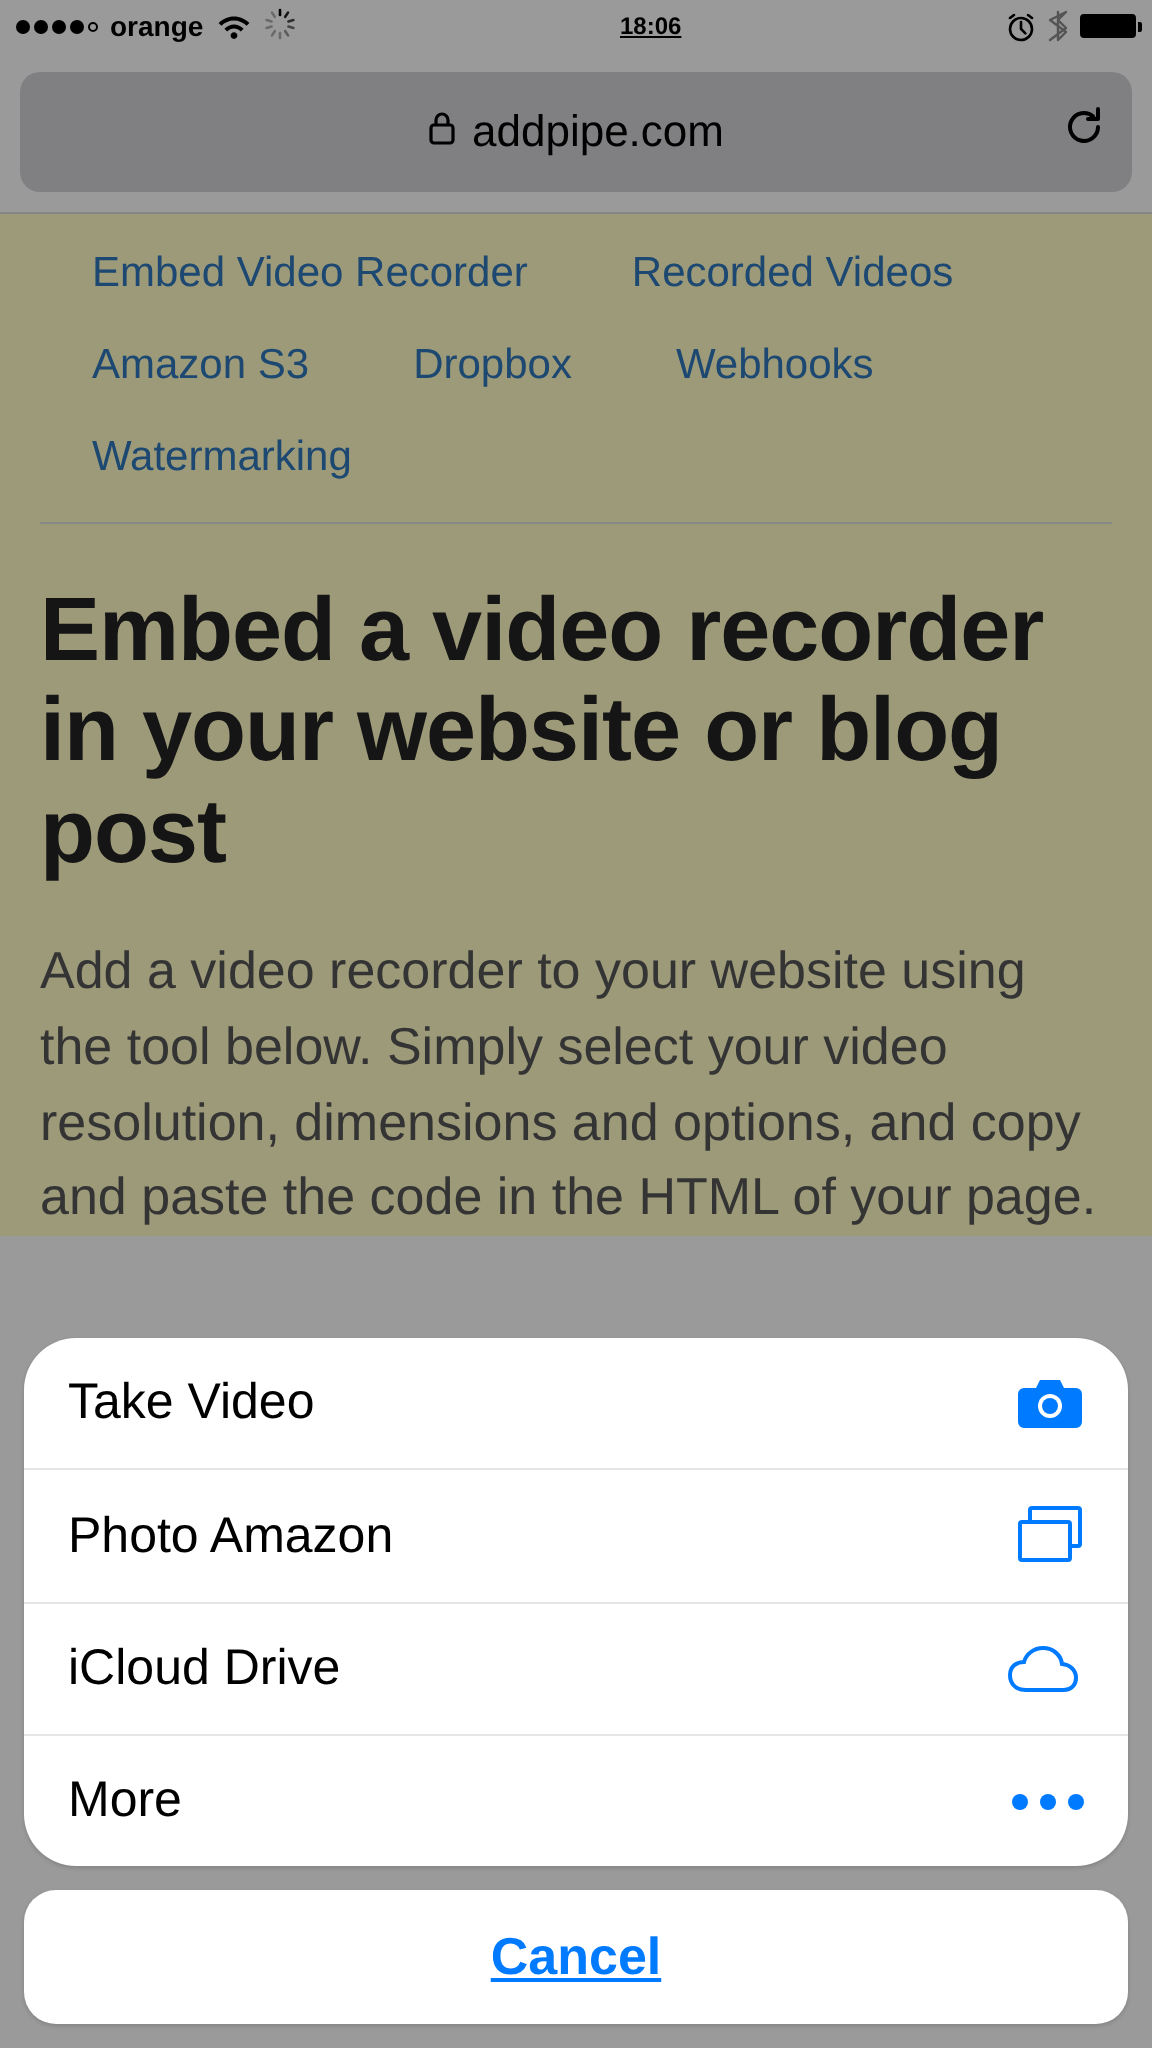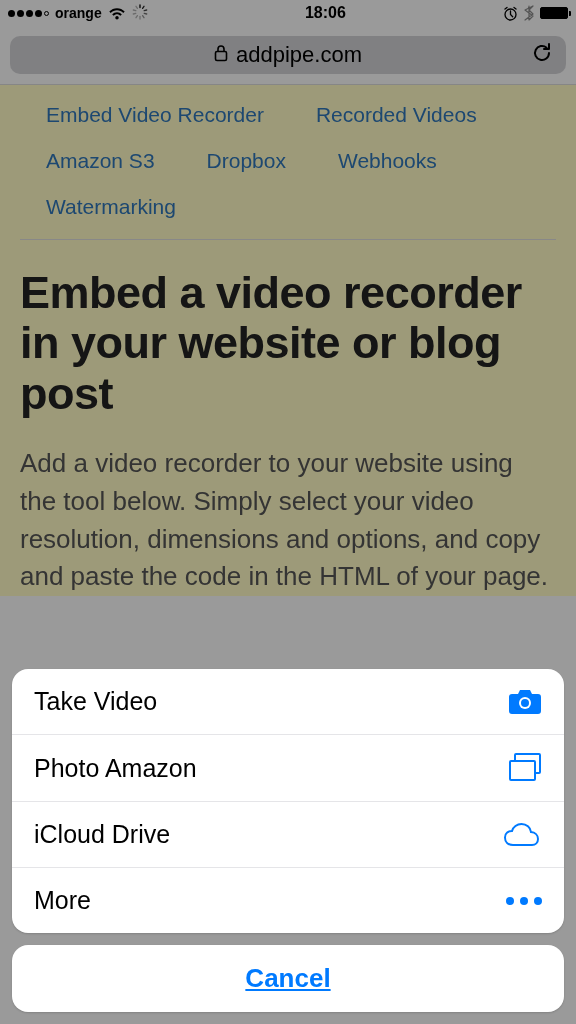--- a/index.html
+++ b/index.html
@@ -19,36 +19,36 @@
     padding: 0 8px;
     font-size: 14px;
     font-weight: 600;
     color: #000;
     background: #f8f8f8;
   }
   .status-left, .status-right { display: flex; align-items: center; gap: 6px; }
   .signal-dots { display: flex; gap: 2px; align-items: center; }
   .dot { width: 7px; height: 7px; border-radius: 50%; background: #000; }
   .dot.empty { background: none; border: 1px solid #000; width: 5px; height: 5px;}
-  .status-time { font-size: 16px; font-weight: 600; }
+  .status-time { font-size: 12px; font-weight: 600; text-decoration: underline; }
   .battery {
     width: 28px; height: 12px; border: 1px solid #000; border-radius: 2px;
     position: relative; background: #000;
   }
   .battery::after {
     content: ""; position: absolute; right: -4px; top: 3px; width: 2px; height: 5px;
     background: #000; border-radius: 0 1px 1px 0;
   }
   .wifi-icon svg, .alarm-icon svg, .bt-icon svg { display:block; }
 
   
   .url-wrap { padding: 10px 10px; background:#f8f8f8;}
   .url-bar {
     display: flex; align-items: center; justify-content: center;
-    background: #cfcfd2; border-radius: 10px; height: 38px;
+    background: #cfcfd2; border-radius: 10px; height: 60px;
     position: relative; color: #000;
   }
   .url-center { display:flex; align-items:center; gap:8px; font-size:22px; }
   .url-refresh { position:absolute; right:12px; top:50%; transform:translateY(-50%); }
 
   
   .page {
     background: #fef9c3;
     border-top: 1px solid #d8d8d8;
   }
@@ -73,21 +73,21 @@
   .overlay {
     position: absolute; inset: 0;
     background: rgba(0,0,0,0.38);
   }
 
   
   .sheet-wrap {
     position: absolute; left: 12px; right: 12px; bottom: 12px;
   }
   .sheet-group {
-    background: #fff; border-radius: 16px; overflow: hidden;
+    background: #fff; border-radius: 26px; overflow: hidden;
     box-shadow: 0 1px 2px rgba(0,0,0,0.15);
   }
   .sheet-item {
     display: flex; align-items: center; justify-content: space-between;
     padding: 18px 22px; font-size: 25px; color: #000;
     border-top: 1px solid #e5e5e8;
   }
   .sheet-item:first-child { border-top: none; }
   .sheet-icon { color: #007aff; display:flex; align-items:center; }
   .sheet-cancel {

